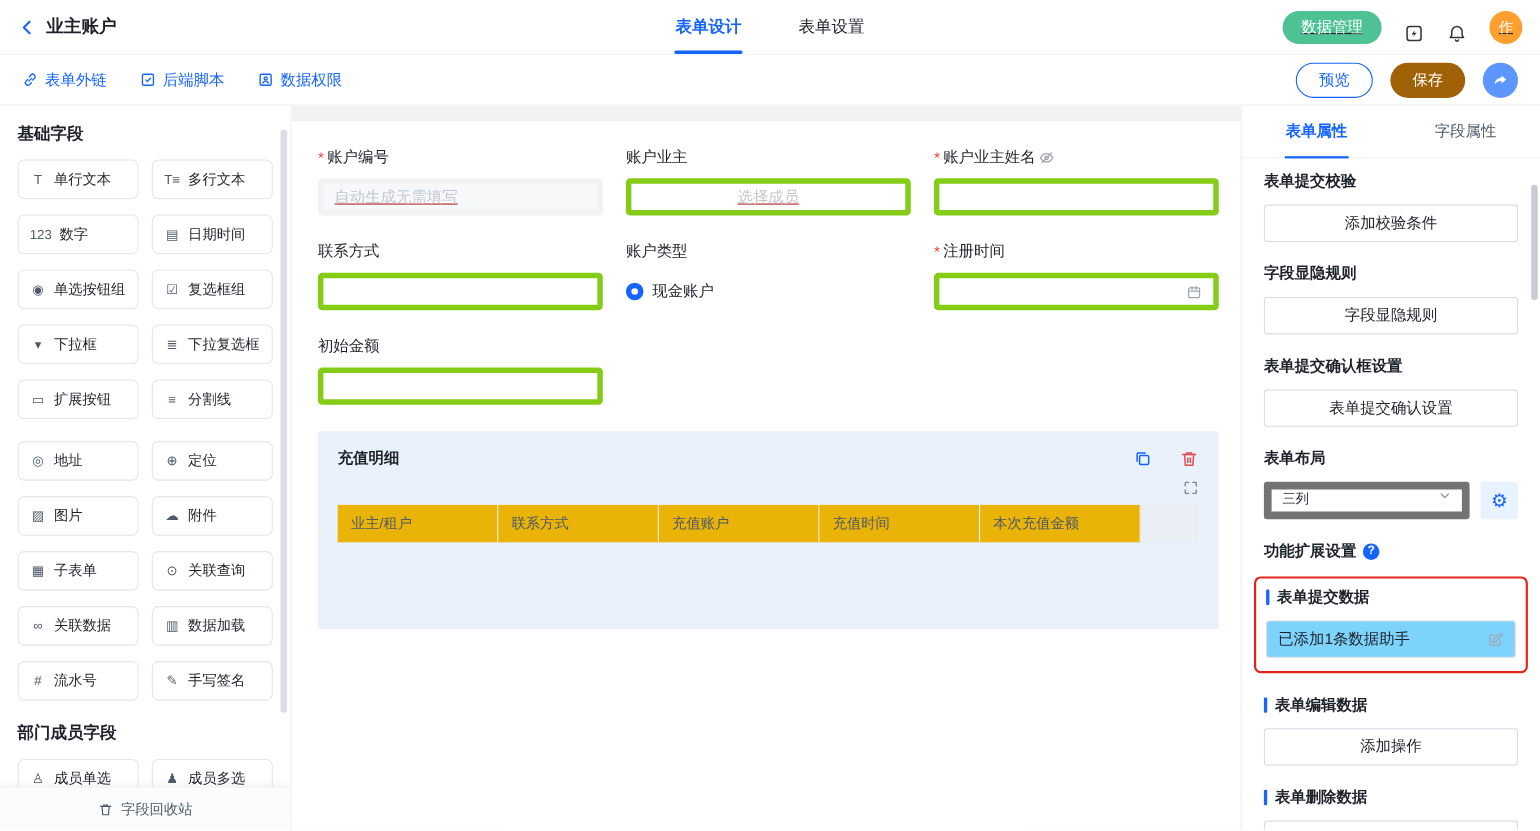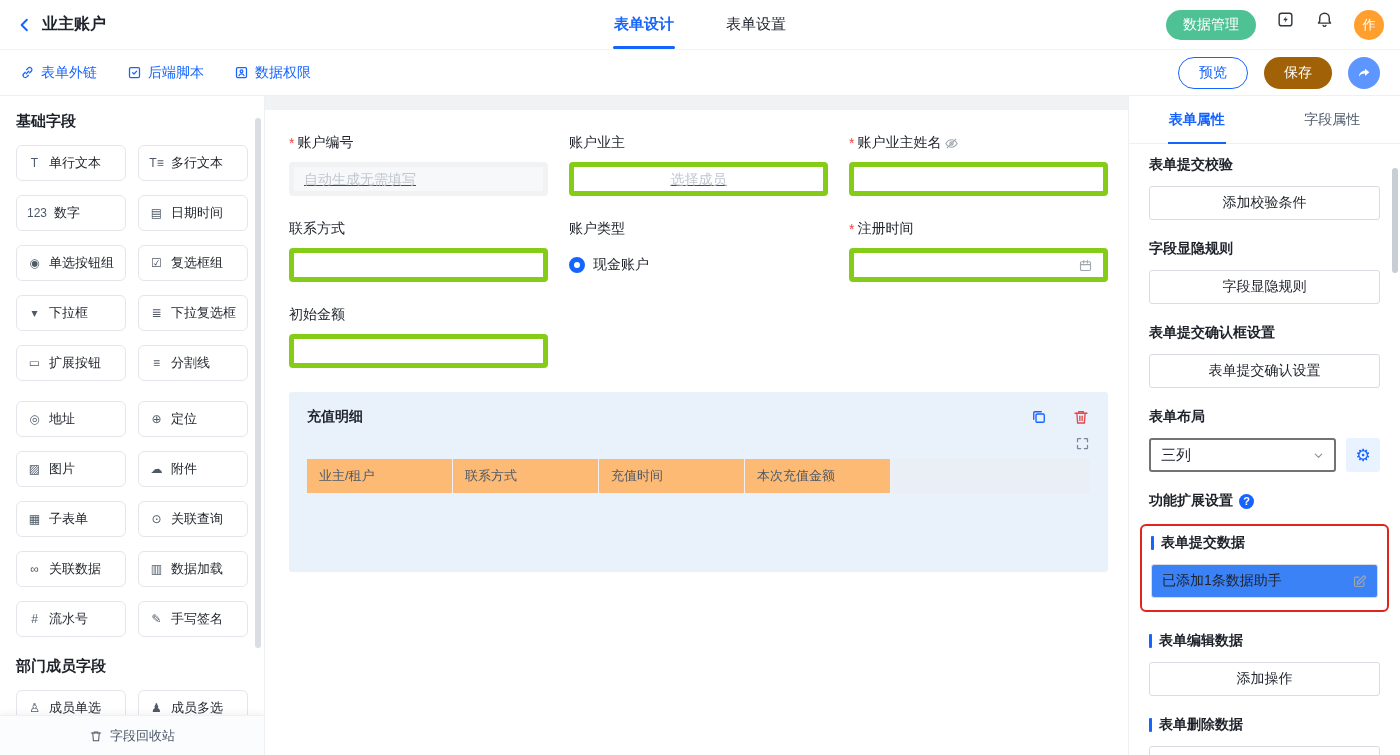--- a/index.html
+++ b/index.html
@@ -9,21 +9,21 @@
 
   
   .topbar { height:50px; background:#fff; display:flex; align-items:center; padding:0 16px; position:relative; border-bottom:1px solid #F2F3F5; flex:0 0 auto; }
   .tb-left { display:flex; align-items:center; gap:8px; }
   .back-btn { display:flex; align-items:center; cursor:pointer; }
   .app-title { font-size:16px; font-weight:700; }
   .tb-tabs { position:absolute; left:50%; transform:translateX(-50%); height:100%; display:flex; gap:52px; }
   .tb-tab { display:flex; align-items:center; font-size:15px; color:#1D2129; cursor:pointer; position:relative; }
   .tb-tab.active { color:#1664FF; font-weight:600; }
   .tb-tab.active::after { content:""; position:absolute; left:50%; transform:translateX(-50%); bottom:0; width:62px; height:3px; background:#1664FF; border-radius:2px; }
-  .tb-right { margin-left:auto; display:flex; align-items:flex-start; gap:20px; }
+  .tb-right { margin-left:auto; display:flex; align-items:flex-end; gap:20px;text-decoration:underline; }
   .pill-green { height:30px; padding:0 17px; border:none; border-radius:15px; background:#4EC294; color:#fff; font-size:14px; cursor:pointer; font-family:inherit; }
   .hicon { display:flex; align-items:center; cursor:pointer; }
   .avatar { width:30px; height:30px; border-radius:50%; background:#FF9F2E; color:#fff; display:flex; align-items:center; justify-content:center; font-size:13px; cursor:pointer; }
 
   
   .toolbar { height:46px; background:#fff; border-bottom:1px solid #EFF0F2; display:flex; align-items:center; padding:0 20px; flex:0 0 auto; }
   .tool-link { display:flex; align-items:center; gap:6px; color:#1664FF; font-size:14px; margin-right:30px; cursor:pointer; }
   .tl-right { margin-left:auto; display:flex; align-items:center; gap:16px; }
   .btn-outline { height:32px; padding:0 20px; border:1px solid #1664FF; color:#1664FF; background:#fff; border-radius:16px; font-size:14px; cursor:pointer; font-family:inherit; }
   .btn-primary { height:32px; padding:0 20px; border:none; background:#a16207; color:#fff; border-radius:16px; font-size:14px; cursor:pointer; font-family:inherit; }
@@ -57,42 +57,42 @@
   .radio-on { width:16px; height:16px; border-radius:50%; background:#fff; border:5px solid #1664FF; flex:0 0 auto; }
 
   
   .subform { margin-top:24px; background:#E9F1FB; border-radius:3px; padding:16px 18px 0; height:180px; }
   .sf-head { display:flex; align-items:center; }
   .sf-title { font-weight:700; font-size:14px; }
   .sf-actions { margin-left:auto; display:flex; gap:24px; align-items:center; }
   .sf-actions .hicon { cursor:pointer; }
   .sf-expand { display:flex; justify-content:flex-end; margin:10px 0 8px; }
   .sf-table { display:flex; height:34px; }
-  .sf-cell { width:146px; background:#fdba74; display:flex; align-items:center; padding:0 12px; font-size:13px; color:#4E5969; border-right:1px solid #EDF1F7; flex:0 0 146px; white-space:nowrap; overflow:hidden; }
+  .sf-cell { width:146px; background:#eab308; display:flex; align-items:center; padding:0 12px; font-size:13px; color:#4E5969; border-right:1px solid #EDF1F7; flex:0 0 146px; white-space:nowrap; overflow:hidden; }
   .sf-cell.filler { flex:1 1 auto; width:auto; background:#EAEFF6; border-right:none; }
 
   
   .panel { width:272px; flex:0 0 272px; background:#fff; border-left:1px solid #EFF0F2; position:relative; overflow:hidden; }
   .panel-tabs { height:48px; display:flex; border-bottom:1px solid #EFF0F2; }
   .p-tab { flex:1; display:flex; align-items:center; justify-content:center; font-size:14px; color:#4E5969; position:relative; cursor:pointer; }
   .p-tab.active { color:#1664FF; font-weight:600; }
   .p-tab.active::after { content:""; position:absolute; bottom:-1px; left:50%; transform:translateX(-50%); width:58px; height:2px; background:#1664FF; }
   .panel-body { padding:4px 20px 0; }
   .p-heading { font-size:14px; font-weight:700; color:#1D2129; margin:20px 0 12px; display:flex; align-items:center; }
   .p-heading.first { margin-top:8px; }
   .p-btn { width:100%; height:34px; background:#fff; border:1px solid #D9DCE3; border-radius:3px; font-size:14px; color:#1D2129; cursor:pointer; font-family:inherit; }
   .layout-row { display:flex; gap:10px; }
-  .p-select { flex:1; height:34px; border:2px solid #737373; border-radius:3px; display:flex; align-items:center; justify-content:space-between; padding:0 10px; font-size:15px; cursor:pointer; background:#fff; }
+  .p-select { flex:1; height:34px; border:7px solid #737373; border-radius:3px; display:flex; justify-content:space-between; padding:0 10px; font-size:12px; cursor:pointer; background:#fff; }
   .gear-btn { width:34px; height:34px; background:#E8F3FF; border-radius:3px; border:none; color:#1664FF; font-size:17px; display:flex; align-items:center; justify-content:center; cursor:pointer; flex:0 0 34px; }
   .bar-heading { display:flex; align-items:center; gap:7px; font-size:14px; font-weight:700; margin:20px 0 12px; }
   .blue-bar { width:3px; height:14px; background:#1664FF; border-radius:1px; flex:0 0 3px; }
   .help-badge { width:15px; height:15px; border-radius:50%; background:#1664FF; color:#fff; font-size:11px; display:inline-flex; align-items:center; justify-content:center; margin-left:6px; }
   .red-box { border:2px solid #E0251B; border-radius:6px; margin:14px -9px 0; padding:0 9px 12px; }
   .red-box .bar-heading { margin:8px 0 12px; }
-  .value-box { height:34px; border:1px solid #D9DCE3; border-radius:3px; display:flex; align-items:center; justify-content:space-between; padding:0 10px; font-size:14px; cursor:pointer; background:#3b82f6; }
+  .value-box { height:34px; border:1px solid #D9DCE3; border-radius:3px; display:flex; align-items:center; justify-content:space-between; padding:0 10px; font-size:14px; cursor:pointer; background:#7dd3fc; }
   .panel-scroll { position:absolute; right:2px; top:72px; width:6px; height:105px; background:#C9CDD4; border-radius:3px; }
 </style>
 </head>
 <body>
 
 <div class="app">
 
   <header class="topbar">
     <div class="tb-left">
       <span class="back-btn">
@@ -373,20 +373,21 @@
                   <path d="M4 9V5a1 1 0 0 1 1-1h4"></path>
                   <path d="M15 4h4a1 1 0 0 1 1 1v4"></path>
                   <path d="M20 15v4a1 1 0 0 1-1 1h-4"></path>
                   <path d="M9 20H5a1 1 0 0 1-1-1v-4"></path>
                 </svg>
               </span>
           </div>
           <div class="sf-table">
             <div class="sf-cell">业主/租户</div>
             <div class="sf-cell">联系方式</div>
+            <div class="sf-cell">充值账户</div>
             <div class="sf-cell">充值时间</div>
             <div class="sf-cell">本次充值金额</div>
             <div class="sf-cell filler"></div>
           </div>
         </section>
       </div>
     </main>
 
     <aside class="panel">
       <div class="panel-tabs">

